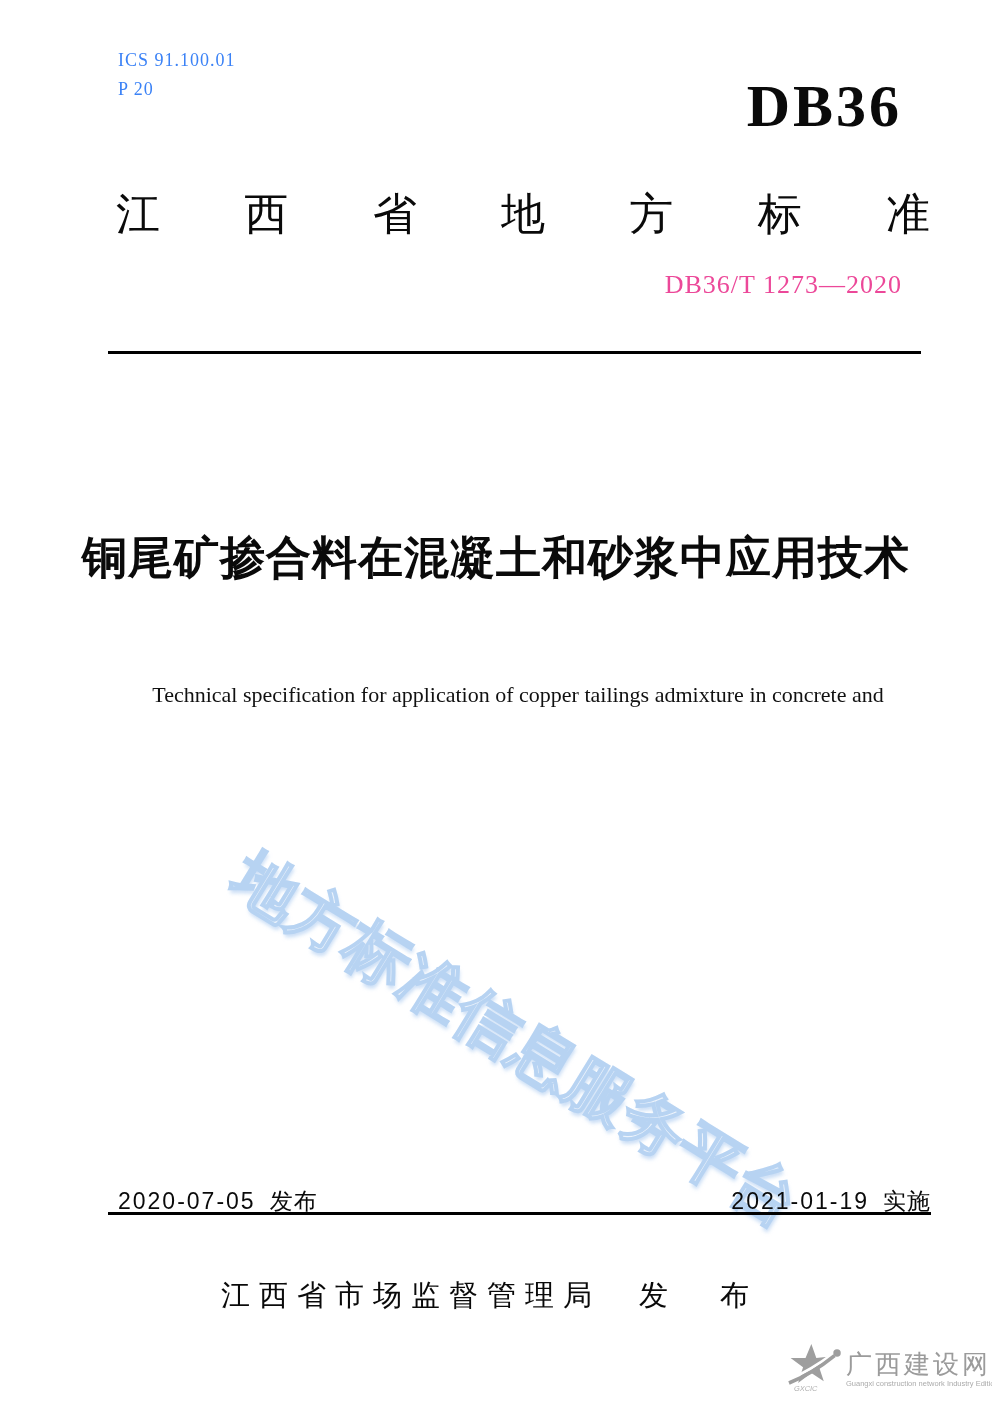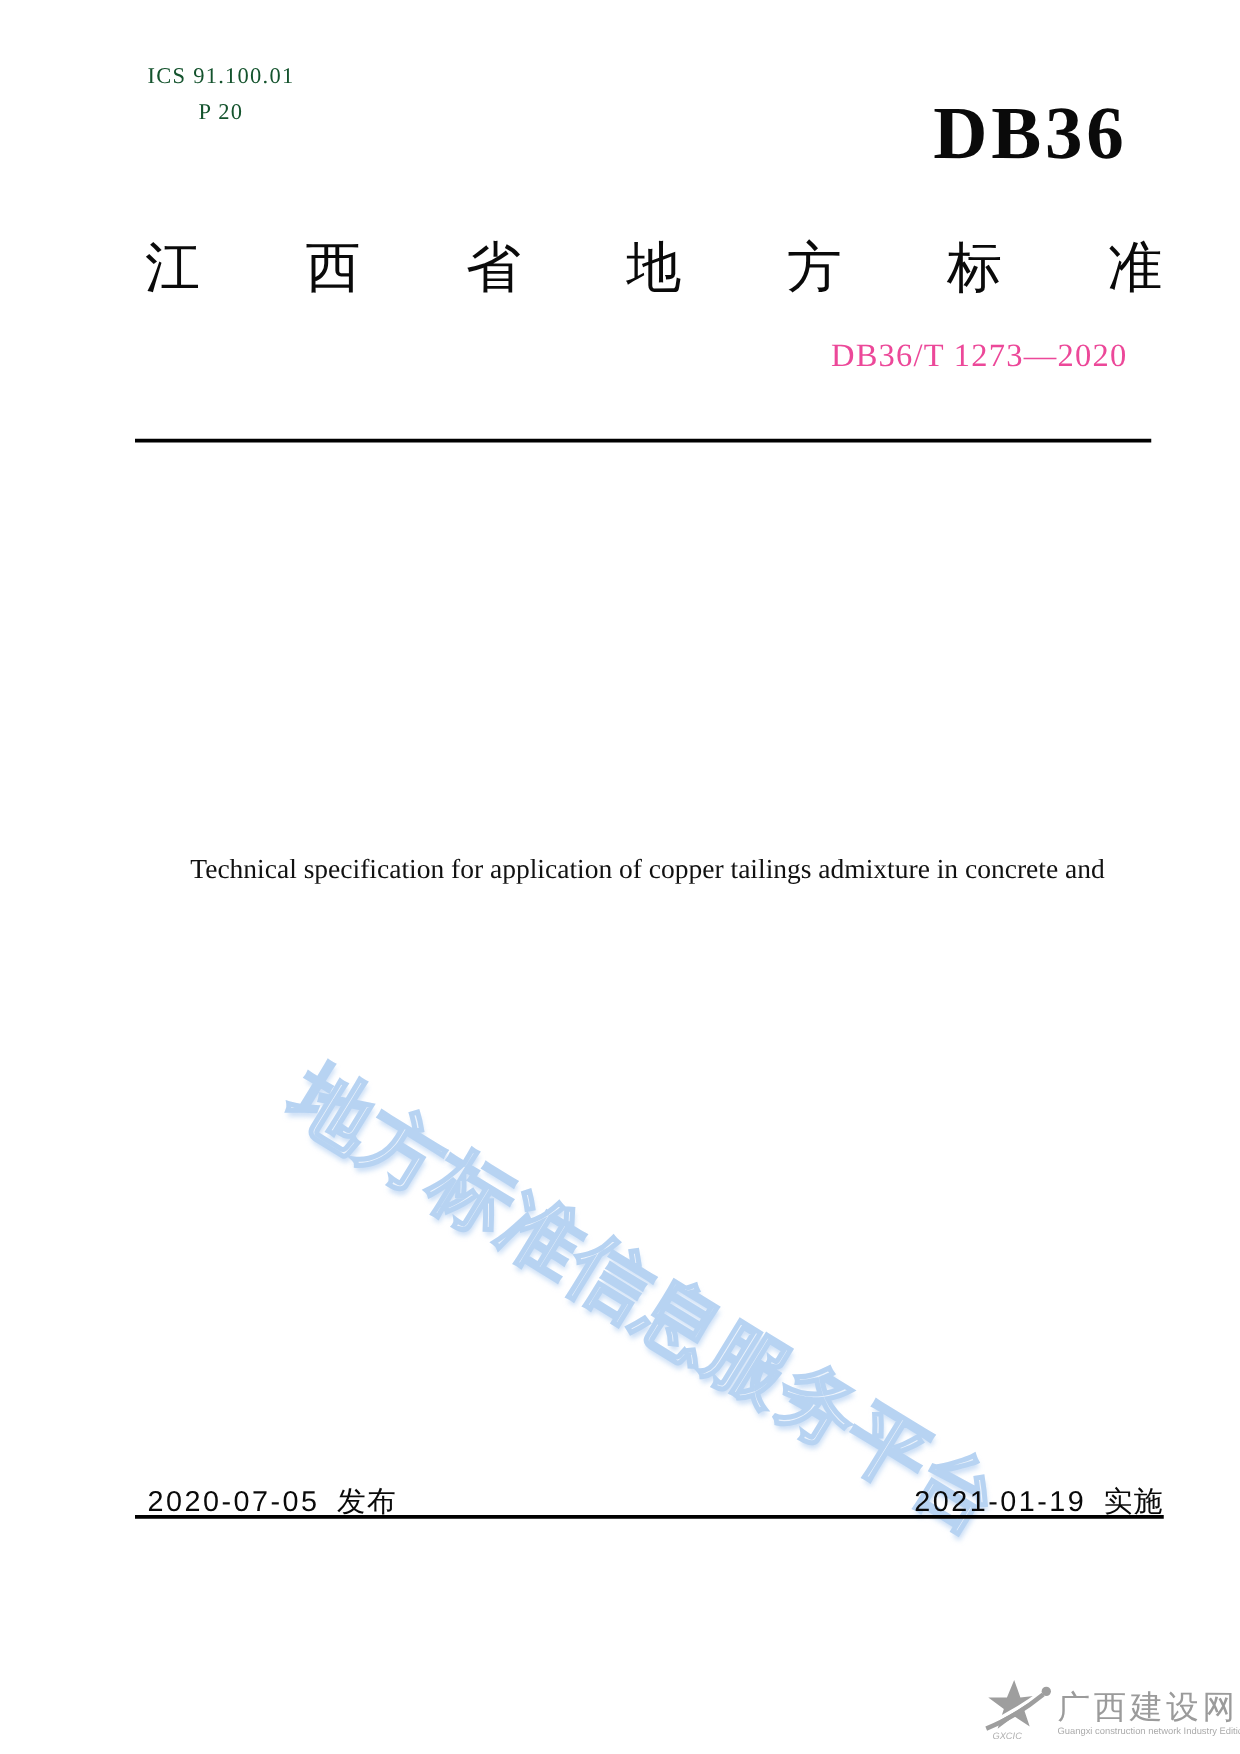--- a/index.html
+++ b/index.html
@@ -17,22 +17,21 @@
 
   
   .ics-block {
     position: absolute;
     left: 118px;
     top: 46px;
     font-family: "Liberation Serif", "DejaVu Serif", serif;
     font-size: 18px;
     line-height: 29px;
     letter-spacing: 1px;
-    color: #14532d;
-    text-align: center;
+    color: #3b82f6;
   }
 
   
   .db-logo {
     position: absolute;
     right: 90px;
     top: 76px;
     font-family: "Liberation Serif", "DejaVu Serif", serif;
     font-weight: 800;
     font-size: 60px;
@@ -204,39 +203,44 @@
     <span>方</span>
     <span>标</span>
     <span>准</span>
   </div>
 
   <div class="std-number">DB36/T 1273—2020</div>
 
   <div class="rule-top"></div>
 
   <div class="main-title">
+    <div>铜尾矿掺合料在混凝土和砂浆中应用技术</div>
   </div>
 
   <div class="en-title">
     <div>Technical specification for application of copper tailings admixture in concrete and</div>
   </div>
 
   <div class="watermark">地方标准信息服务平台</div>
 
   <div class="dates-row">
     <div>
       <span class="date-num">2020-07-05</span><span class="date-label">发布</span>
     </div>
     <div>
       <span class="date-num">2021-01-19</span><span class="date-label">实施</span>
     </div>
   </div>
 
   <div class="rule-bottom"></div>
 
+  <div class="publisher-row">
+    <span class="publisher-name">江西省市场监督管理局</span>
+    <span class="publish-label">发 布</span>
+  </div>
 
   <div class="footer-logo">
     <span class="mark">
       <svg width="58" height="56" viewBox="0 0 70 62" aria-hidden="true">
         <polygon points="33,2 39,19 56,17 42,29 48,47 33,37 17,49 23,30 8,19 26,19" fill="#9e9e9e"></polygon>
         <path d="M4 46 Q 32 34 60 13" stroke="#ffffff" stroke-width="3.5" fill="none"></path>
         <path d="M6 49 Q 34 38 61 16" stroke="#9e9e9e" stroke-width="4.5" fill="none"></path>
         <circle cx="64" cy="13" r="4.5" fill="#9e9e9e"></circle>
         <text x="12" y="59" font-size="9" fill="#b0b0b0" font-family="Liberation Sans, DejaVu Sans, sans-serif" font-style="italic">GXCIC</text>
       </svg>

